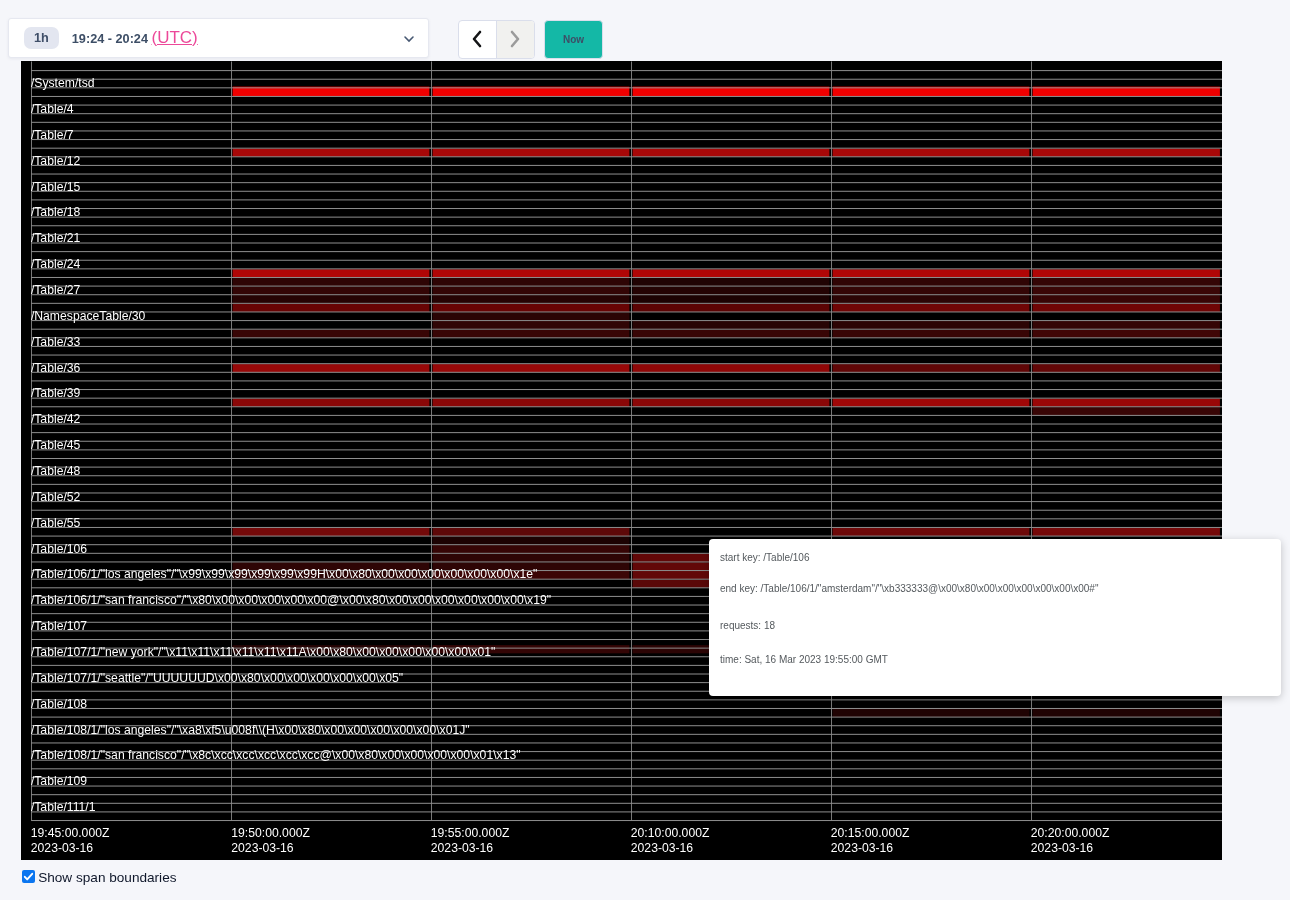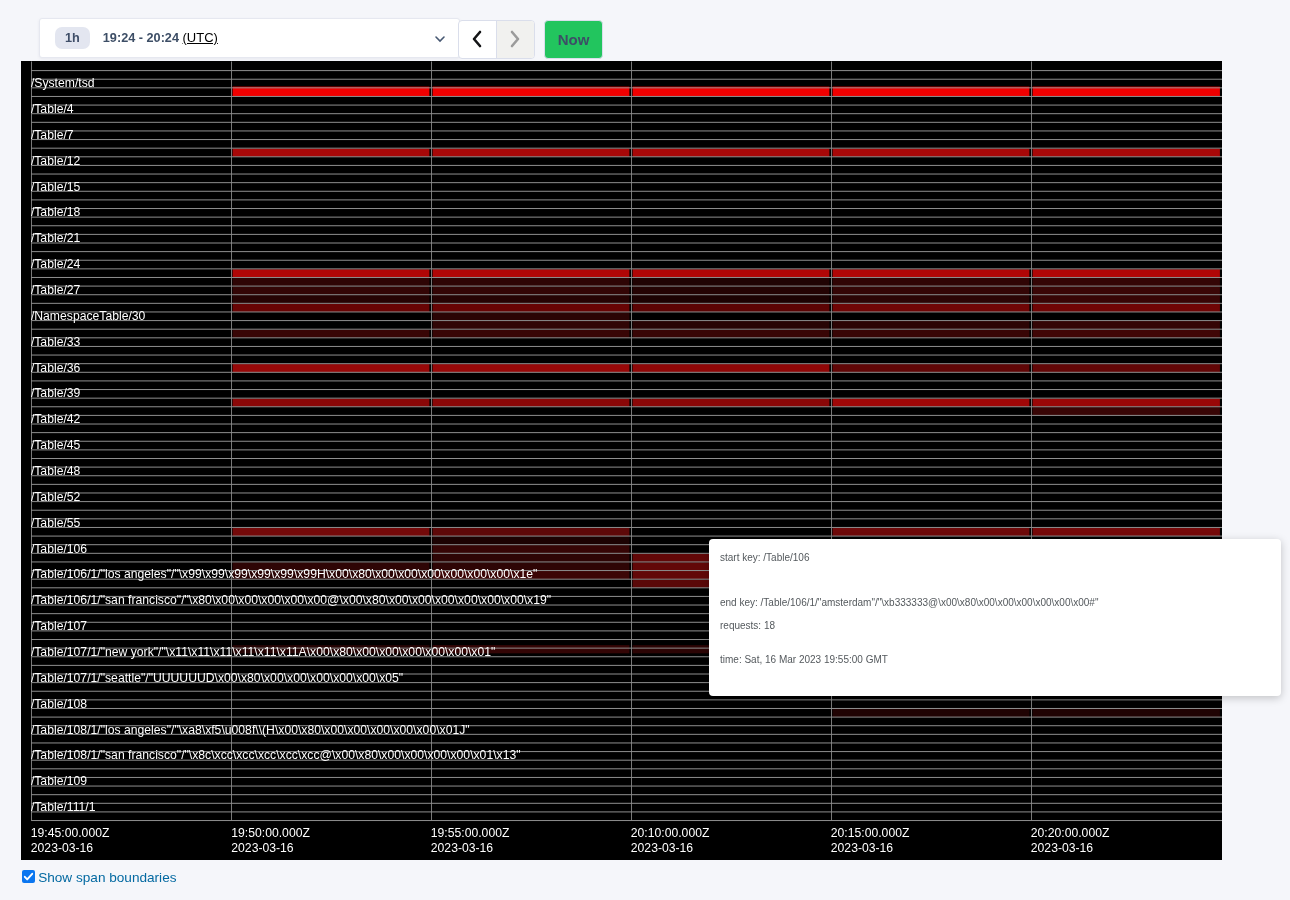--- a/index.html
+++ b/index.html
@@ -1,34 +1,34 @@
 <!DOCTYPE html>
 <html><head><meta charset="utf-8"><style>
 * { margin:0; padding:0; box-sizing:border-box; }
 html,body { width:1290px; height:900px; background:#f5f6fa; font-family:"Liberation Sans",sans-serif; position:relative; overflow:hidden; }
-.timebox { position:absolute; left:39px; top:17.5px; width:421px; height:40px; background:#fff;
+.timebox { position:absolute; left:8px; top:17.5px; width:421px; height:40px; background:#fff;
   border:1px solid #e6e8f0; border-radius:3px; box-shadow:0 1px 3px rgba(60,70,100,.08);
   display:flex; align-items:center; }
 .badge1h { margin-left:15px; background:#e3e6f0; border-radius:7px; color:#3f4e68;
   font-weight:bold; font-size:12.7px; padding:4px 10px; }
 .trange { margin-left:13px; color:#3d4e66; font-weight:bold; font-size:12.7px; }
-.trange .utc { color:#000000; font-weight:normal; font-size:13px;text-decoration:underline; }
+.trange .utc { color:#ec4899; font-weight:normal; font-size:17px;text-decoration:underline; }
 .chev { position:absolute; right:13px; top:14px; }
 .navgrp { position:absolute; left:457.5px; top:19.5px; width:77px; height:39px;
   border:1px solid #dadeeb; border-radius:4px; background:#fff; display:flex; overflow:hidden; }
 .navgrp .half { width:50%; display:flex; align-items:center; justify-content:center; }
 .navgrp .right { background:#f1f1ef; border-left:1px solid #dadeeb; }
-.nowbtn { position:absolute; left:544px; top:19.5px; width:59px; height:39px; background:#22c55e;
-  border:1px solid #dadeeb; border-radius:4px; color:#3d4e66; font-weight:bold; font-size:15px;
+.nowbtn { position:absolute; left:544px; top:19.5px; width:59px; height:39px; background:#14b8a6;
+  border:1px solid #dadeeb; border-radius:4px; color:#3d4e66; font-weight:bold; font-size:10px;
   display:flex; align-items:center; justify-content:center; }
 .tooltip { position:absolute; left:709px; top:539px; width:571.5px; height:157px; background:#fff;
   border-radius:4px; box-shadow:0 2px 8px rgba(0,0,0,.22); color:#54595d; font-size:10px; }
 .tooltip div { position:absolute; left:11px; white-space:nowrap; }
 .cbrow { position:absolute; left:22px; top:867.5px; display:flex; align-items:center; }
-.cbrow .lbl { margin-left:3.2px; margin-top:2.5px; color:#0369a1; font-size:13.6px; }
+.cbrow .lbl { margin-left:3.2px; margin-top:2.5px; color:#0f172a; font-size:13.6px; }
 </style></head><body>
 <div class="timebox">
   <span class="badge1h">1h</span>
   <span class="trange">19:24&nbsp;-&nbsp;20:24 <span class="utc">(UTC)</span></span>
   <svg class="chev" width="12" height="12" viewBox="0 0 12 12">
       <path d="M2 4l4 4 4-4" stroke="#475872" stroke-width="1.6" fill="none" stroke-linecap="round"></path>
     </svg>
 </div>
 <div class="navgrp">
   <div class="half">
@@ -166,21 +166,21 @@
       <text x="609.8" y="775.80">20:10:00.000Z</text>
       <text x="609.8" y="790.80">2023-03-16</text>
       <text x="809.8" y="775.80">20:15:00.000Z</text>
       <text x="809.8" y="790.80">2023-03-16</text>
       <text x="1009.8" y="775.80">20:20:00.000Z</text>
       <text x="1009.8" y="790.80">2023-03-16</text>
     </g>
 </svg>
 <div class="tooltip">
   <div style="top:12.6px">start key: /Table/106</div>
-  <div style="top:58px">end key: /Table/106/1/"amsterdam"/"\xb333333@\x00\x80\x00\x00\x00\x00\x00\x00#"</div>
+  <div style="top:44px">end key: /Table/106/1/"amsterdam"/"\xb333333@\x00\x80\x00\x00\x00\x00\x00\x00#"</div>
   <div style="top:81px">requests: 18</div>
   <div style="top:115.2px">time: Sat, 16 Mar 2023 19:55:00 GMT</div>
 </div>
 <div class="cbrow">
   <svg width="13" height="13" viewBox="0 0 13 13">
       <rect x="0" y="0" width="13" height="13" rx="2" fill="#0b76f0"></rect>
       <path d="M2.8 6.8l2.4 2.6 5-5.6" stroke="#fff" stroke-width="1.9" fill="none" stroke-linecap="round" stroke-linejoin="round"></path>
     </svg>
   <span class="lbl">Show span boundaries</span>
 </div>

